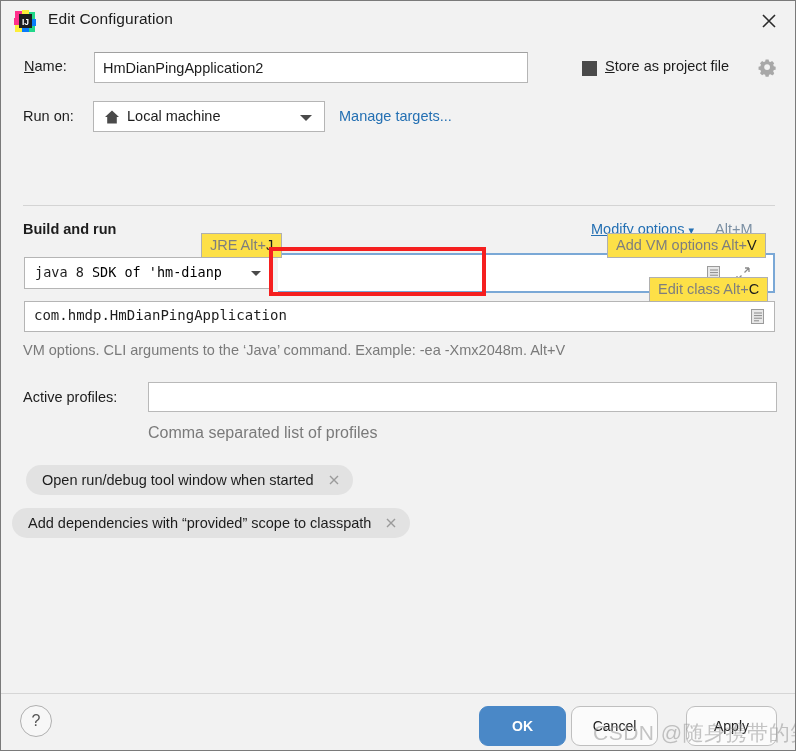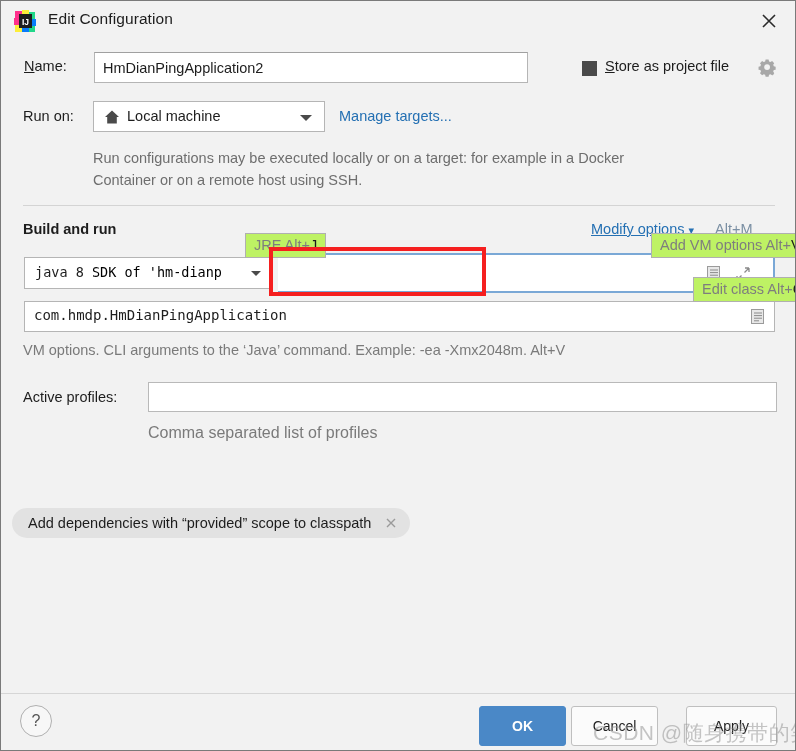--- a/index.html
+++ b/index.html
@@ -269,28 +269,27 @@
   .mc-doc-icon {
     position: absolute;
     right: 9px; top: 6px;
     width: 15px; height: 17px;
     cursor: pointer;
   }
 
   
   .tooltip {
     position: absolute;
-    background: #bef264;
+    background: #fde047;
     border: 1px solid #b0b0b0;
     font-size: 14.5px;
     color: #7e7e7e;
     padding: 3px 8px 4px 8px;
     white-space: nowrap;
     box-sizing: border-box;
-    margin-left: 44px;
   }
   .tooltip b { color: #1d1d1d; font-weight: normal; }
   .tip-jre     { left: 200px; top: 232px; }
   .tip-vm      { left: 606px; top: 232px; }
   .tip-main    { left: 648px; top: 276px; }
 
   
   .vm-hint {
     position: absolute;
     left: 22px; top: 341px;
@@ -374,21 +373,21 @@
     justify-content: center;
     font-size: 16px;
     color: #555;
     cursor: pointer;
     box-sizing: border-box;
   }
   .btn {
     position: absolute;
     height: 40px;
     box-sizing: border-box;
-    border-radius: 3px;
+    border-radius: 9px;
     display: flex;
     align-items: center;
     justify-content: center;
     font-size: 14px;
     cursor: pointer;
   }
   .btn-ok {
     left: 478px; top: 705px;
     width: 87px;
     background: #4a88c7;
@@ -472,21 +471,20 @@
     <div class="home-icon">
       <svg width="16" height="16" viewBox="0 0 16 16">
         <path d="M8 1.5 L15 8 L12.8 8 L12.8 14.5 L3.2 14.5 L3.2 8 L1 8 Z" fill="#4a4a4a"></path>
       </svg>
     </div>
     <div class="runon-value">Local machine</div>
     <div class="combo-arrow"></div>
   </div>
   <div class="manage-link">Manage targets...</div>
 
-  <div class="desc">Run configurations may be executed locally or on a target: for example in a Docker Container or on a remote host using SSH.</div>
 
   <div class="hr hr1"></div>
 
   <div class="section-title">Build and run</div>
   <div class="modify-link">
     <span class="lbl">Modify options</span><span class="modify-chev">▾</span>
   </div>
   <div class="modify-kbd">Alt+M</div>
 
   <div class="jre-combo">
@@ -524,20 +522,28 @@
   <div class="tooltip tip-vm"><span>Add VM options Alt+</span><b>V</b></div>
 
   <div class="tooltip tip-main"><span>Edit class Alt+</span><b>C</b></div>
 
   <div class="vm-hint">VM options. CLI arguments to the ‘Java’ command. Example: -ea -Xmx2048m. Alt+V</div>
 
   <div class="profiles-label">Active profiles:</div>
   <input class="profiles-input" type="text" value="" style="">
   <div class="profiles-hint">Comma separated list of profiles</div>
 
+  <div class="chip chip1">
+    <span class="chip-label">Open run/debug tool window when started</span>
+    <span class="chip-x">
+      <svg width="14" height="14" viewBox="0 0 14 14">
+        <path d="M3 3 L11 11 M11 3 L3 11" stroke="#9a9a9a" stroke-width="1.4" fill="none"></path>
+      </svg>
+    </span>
+  </div>
 
   <div class="chip chip2">
     <span class="chip-label">Add dependencies with “provided” scope to classpath</span>
     <span class="chip-x">
       <svg width="14" height="14" viewBox="0 0 14 14">
         <path d="M3 3 L11 11 M11 3 L3 11" stroke="#9a9a9a" stroke-width="1.4" fill="none"></path>
       </svg>
     </span>
   </div>
 

